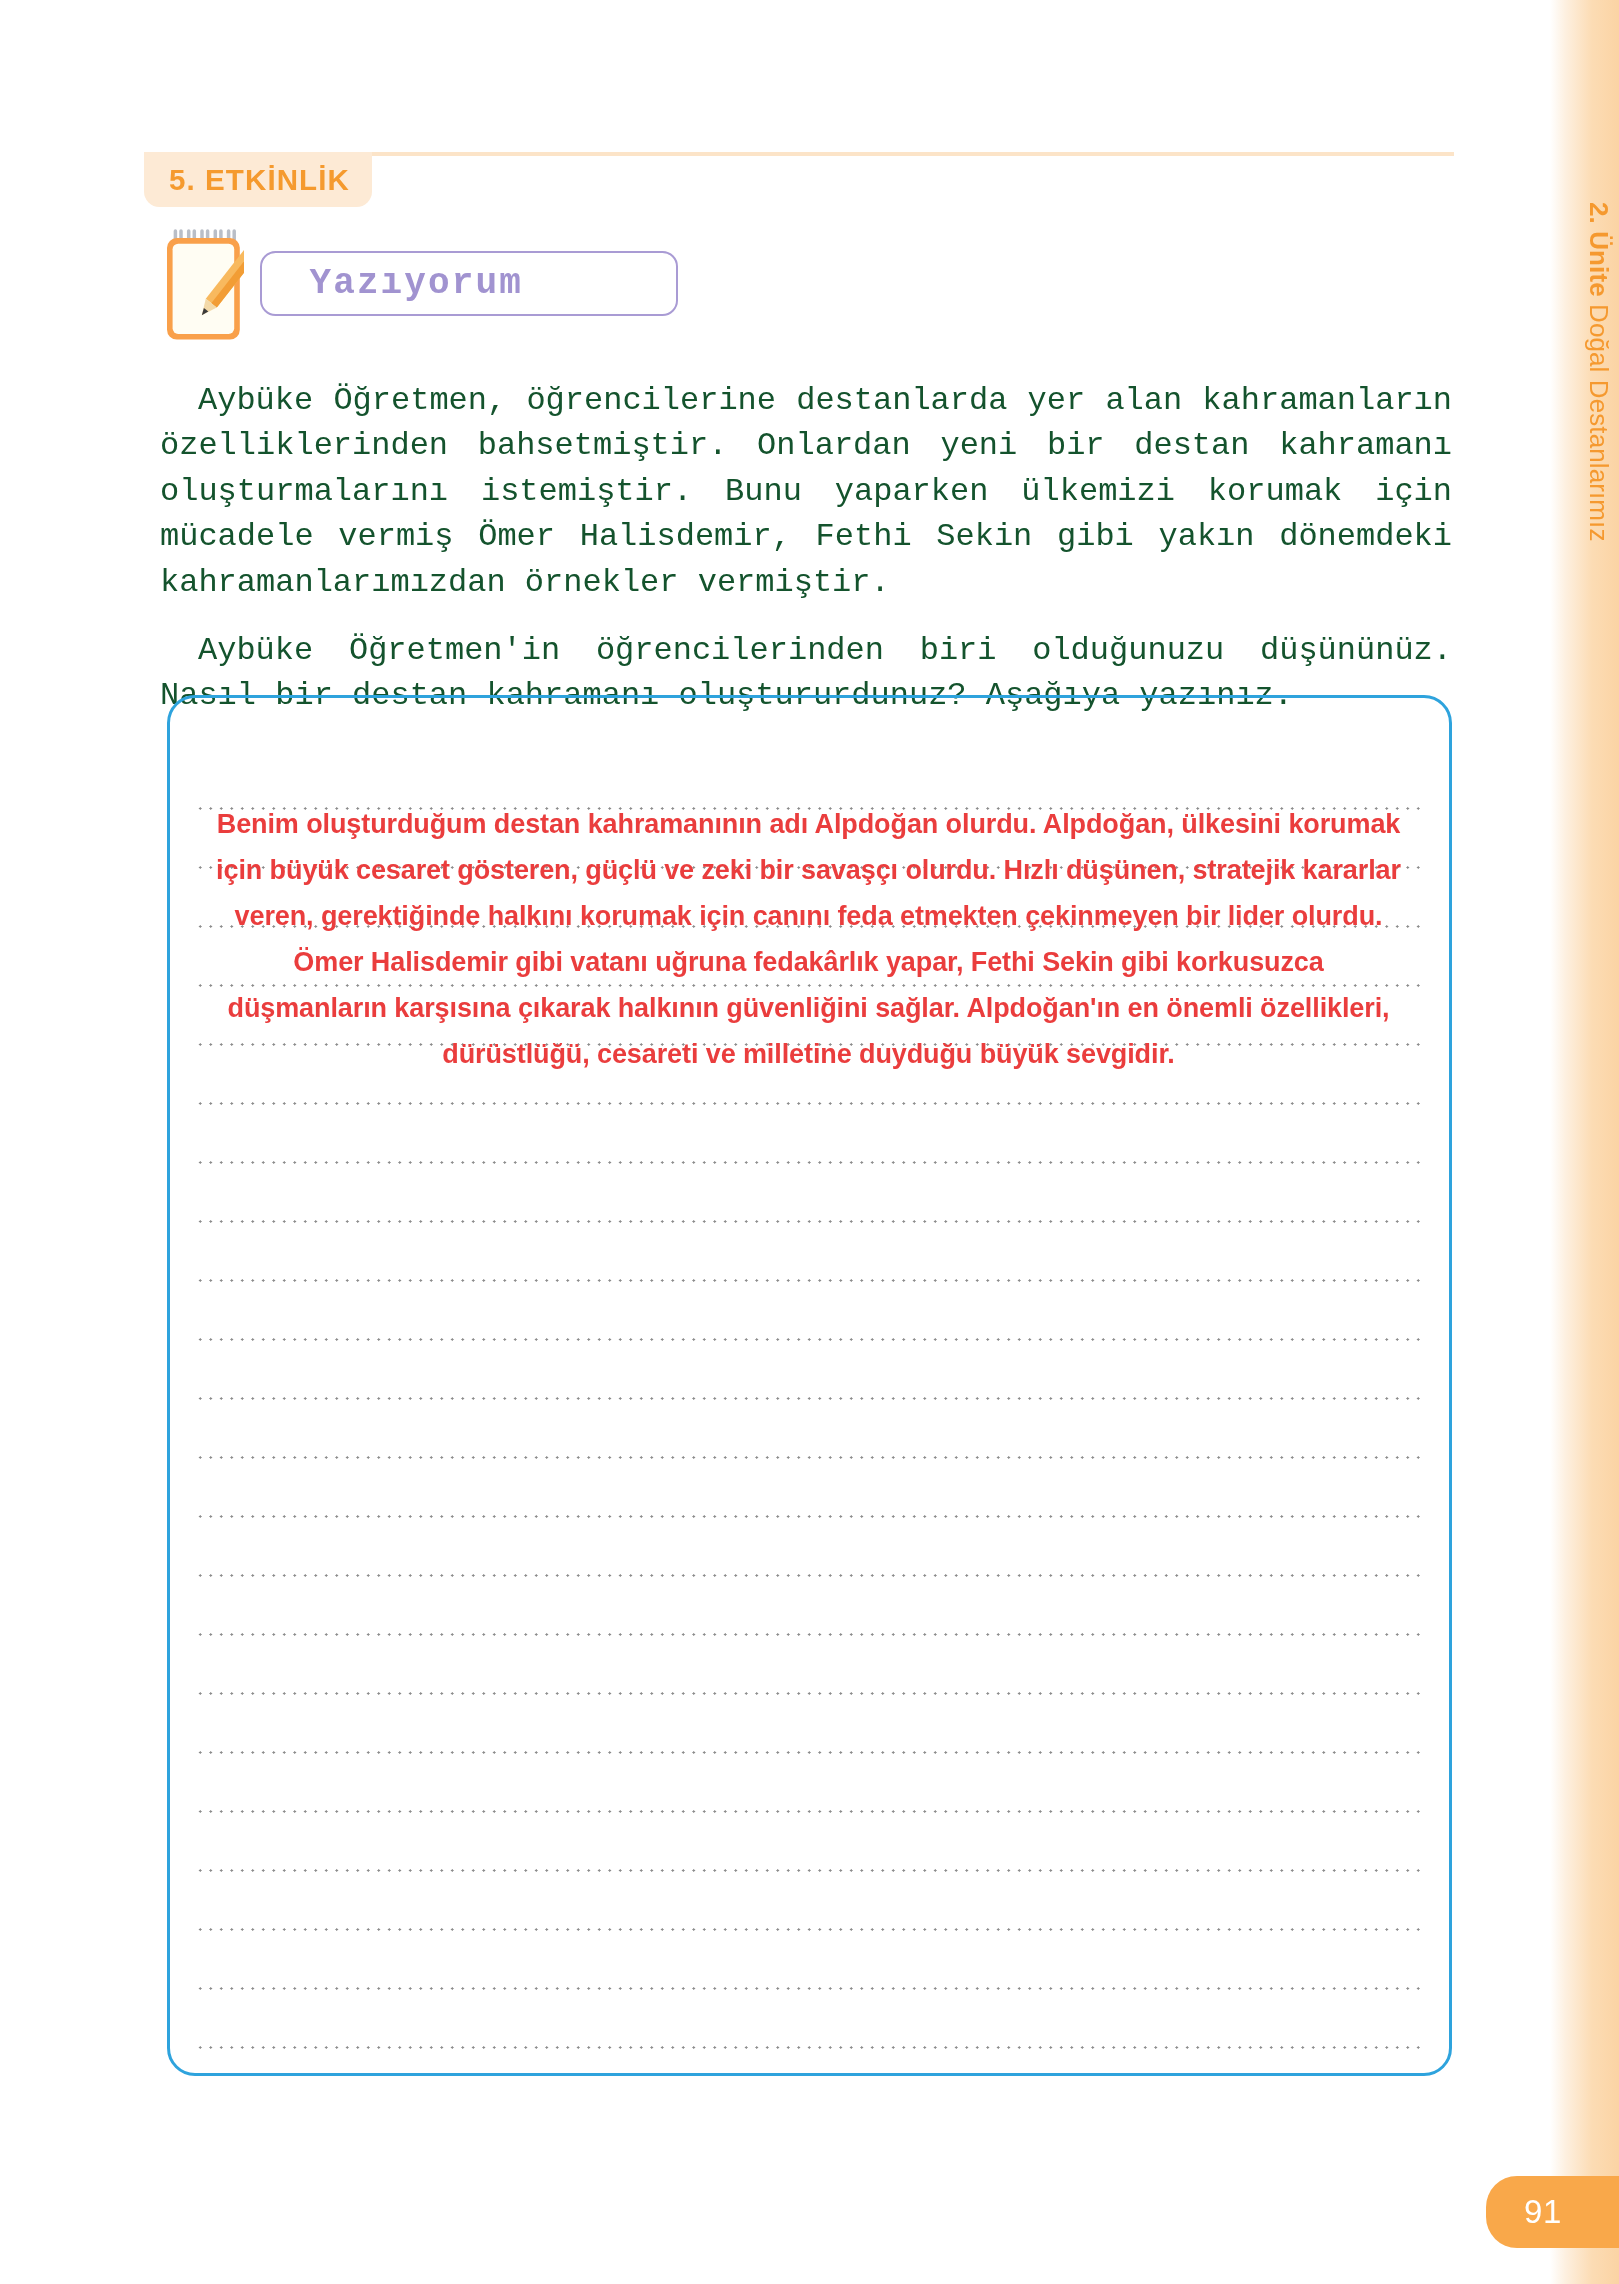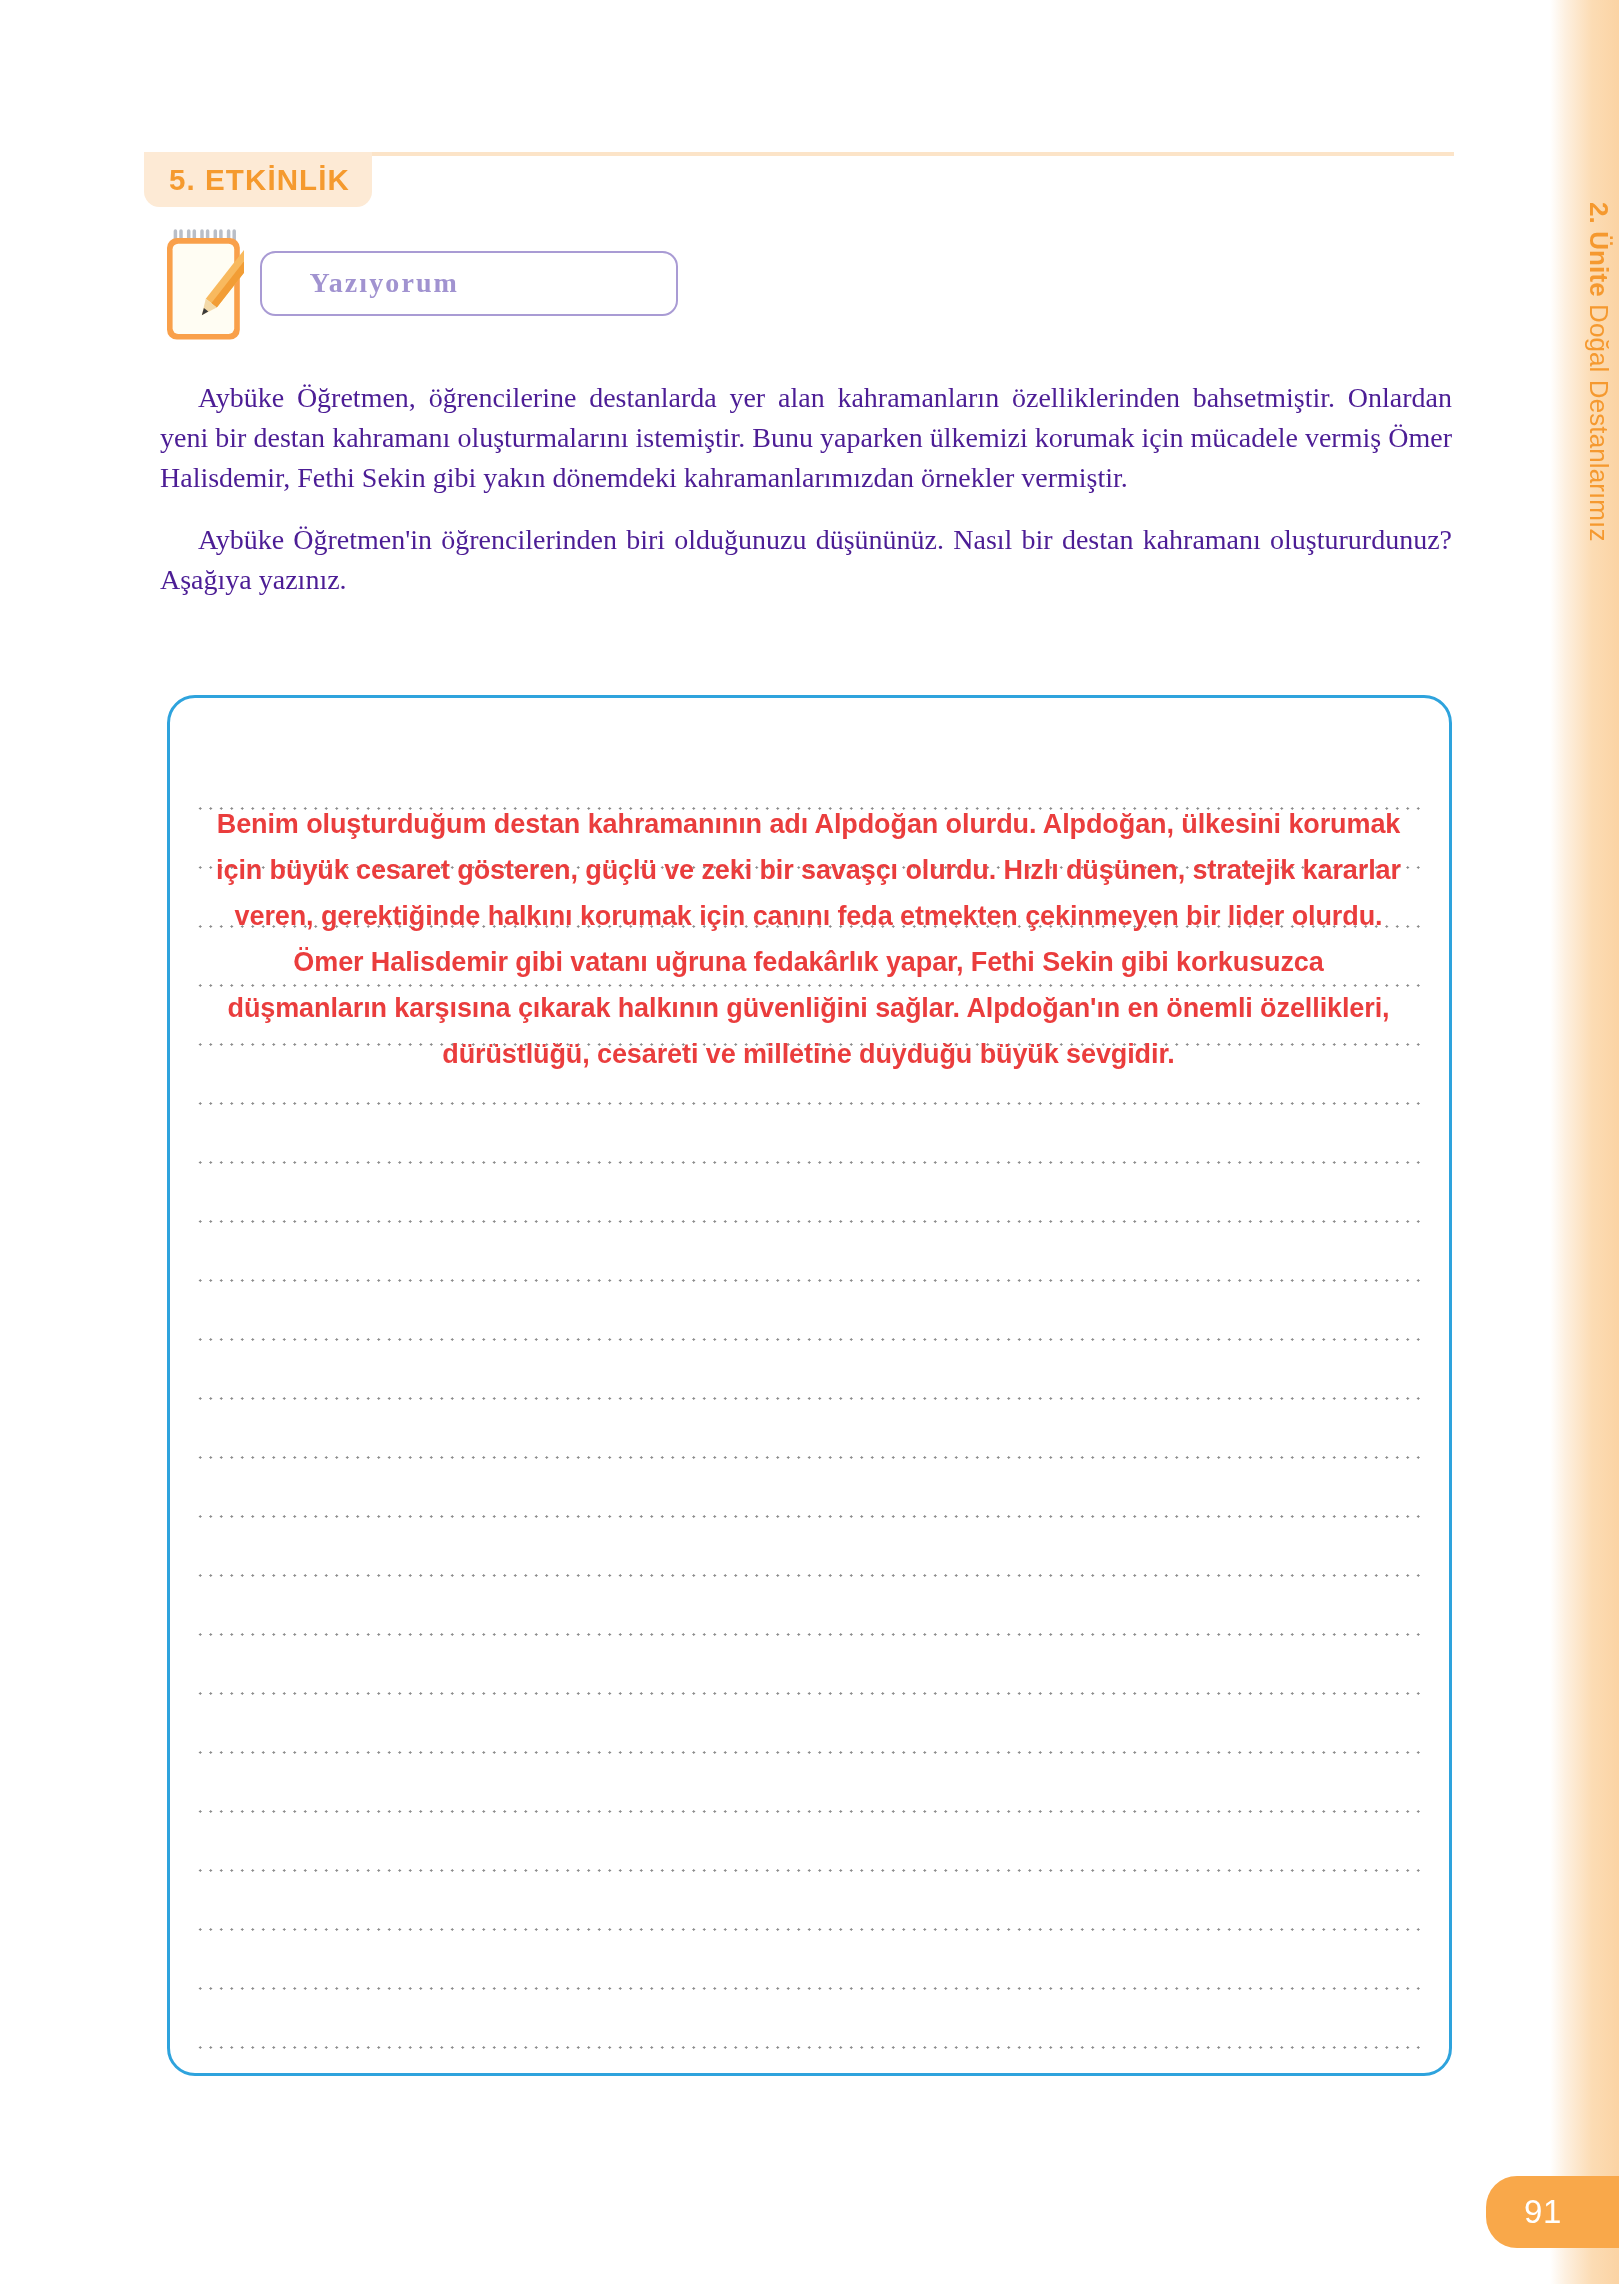--- a/index.html
+++ b/index.html
@@ -135,36 +135,36 @@
     height: 65px;
     border: 2.8px solid #a99bd4;
     border-radius: 15.5px;
     box-sizing: border-box;
     display: flex;
     align-items: center;
     padding-left: 48px;
   }
   .pill-label {
     color: #a193d0;
-    font-size: 28px;
+    font-size: 36px;
     font-weight: bold;
     letter-spacing: 2.1px;
-    font-family: Liberation Serif, serif;
+    font-family: Liberation Mono, monospace;
   }
 
   
   .body-text {
     position: absolute;
     left: 160px;
     top: 378px;
     width: 1292px;
-    font-family: Liberation Serif, serif;
-    font-size: 28px;
+    font-family: Liberation Mono, monospace;
+    font-size: 32px;
     line-height: 1.42;
-    color: #4c1d95;
+    color: #14532d;
     text-align: justify;
   }
   .body-text p {
     margin: 0 0 22.5px 0;
     text-indent: 38px;
   }
   .body-text p:last-child { margin-bottom: 18px; }
 
   
   .write-box {

